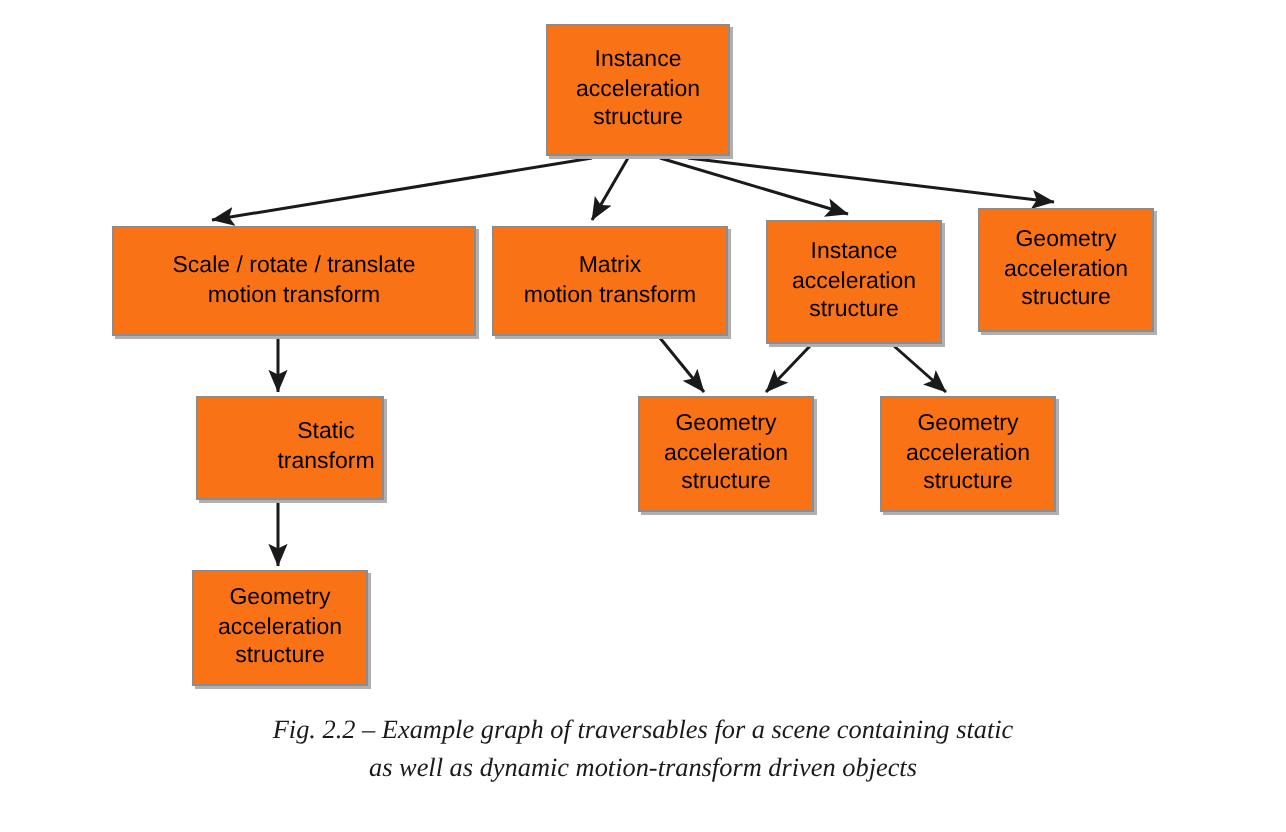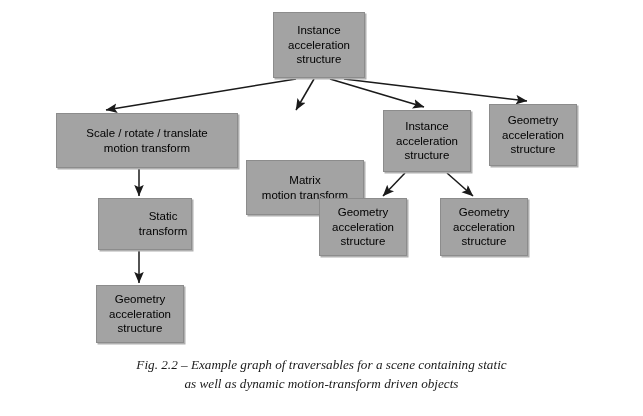--- a/index.html
+++ b/index.html
@@ -25,21 +25,21 @@
     position: absolute;
     left: 0;
     top: 0;
     width: 643px;
     height: 416px;
     pointer-events: none;
   }
   .node {
     position: absolute;
     box-sizing: border-box;
-    background: #a3a3a3;
+    background: #f97316;
     border: 1px solid #8c8c8c;
     box-shadow: 1.5px 1.5px 0 0 #b0b0b0;
     display: flex;
     align-items: center;
     justify-content: center;
     text-align: center;
     color: #000000;
     font-family: "Liberation Sans", sans-serif;
     font-size: 11.5px;
     line-height: 1.28;
@@ -88,21 +88,21 @@
     <line x1="447" y1="173" x2="473" y2="196" stroke="#1a1a1a" stroke-width="1.5" marker-end="url(#arrowhead)"></line>
   </svg>
 
   <div class="node" style="left:273px; top:12px; width:92px; height:66px;">Instance
 acceleration
 structure</div>
 
   <div class="node" style="left:56px; top:113px; width:182px; height:55px;">Scale / rotate / translate
 motion transform</div>
 
-  <div class="node" style="left:246px; top:113px; width:118px; height:55px;margin-top:47px;">Matrix
+  <div class="node" style="left:246px; top:113px; width:118px; height:55px;">Matrix
 motion transform</div>
 
   <div class="node" style="left:383px; top:110px; width:88px; height:62px;">Instance
 acceleration
 structure</div>
 
   <div class="node" style="left:489px; top:104px; width:88px; height:62px;">Geometry
 acceleration
 structure</div>
 

